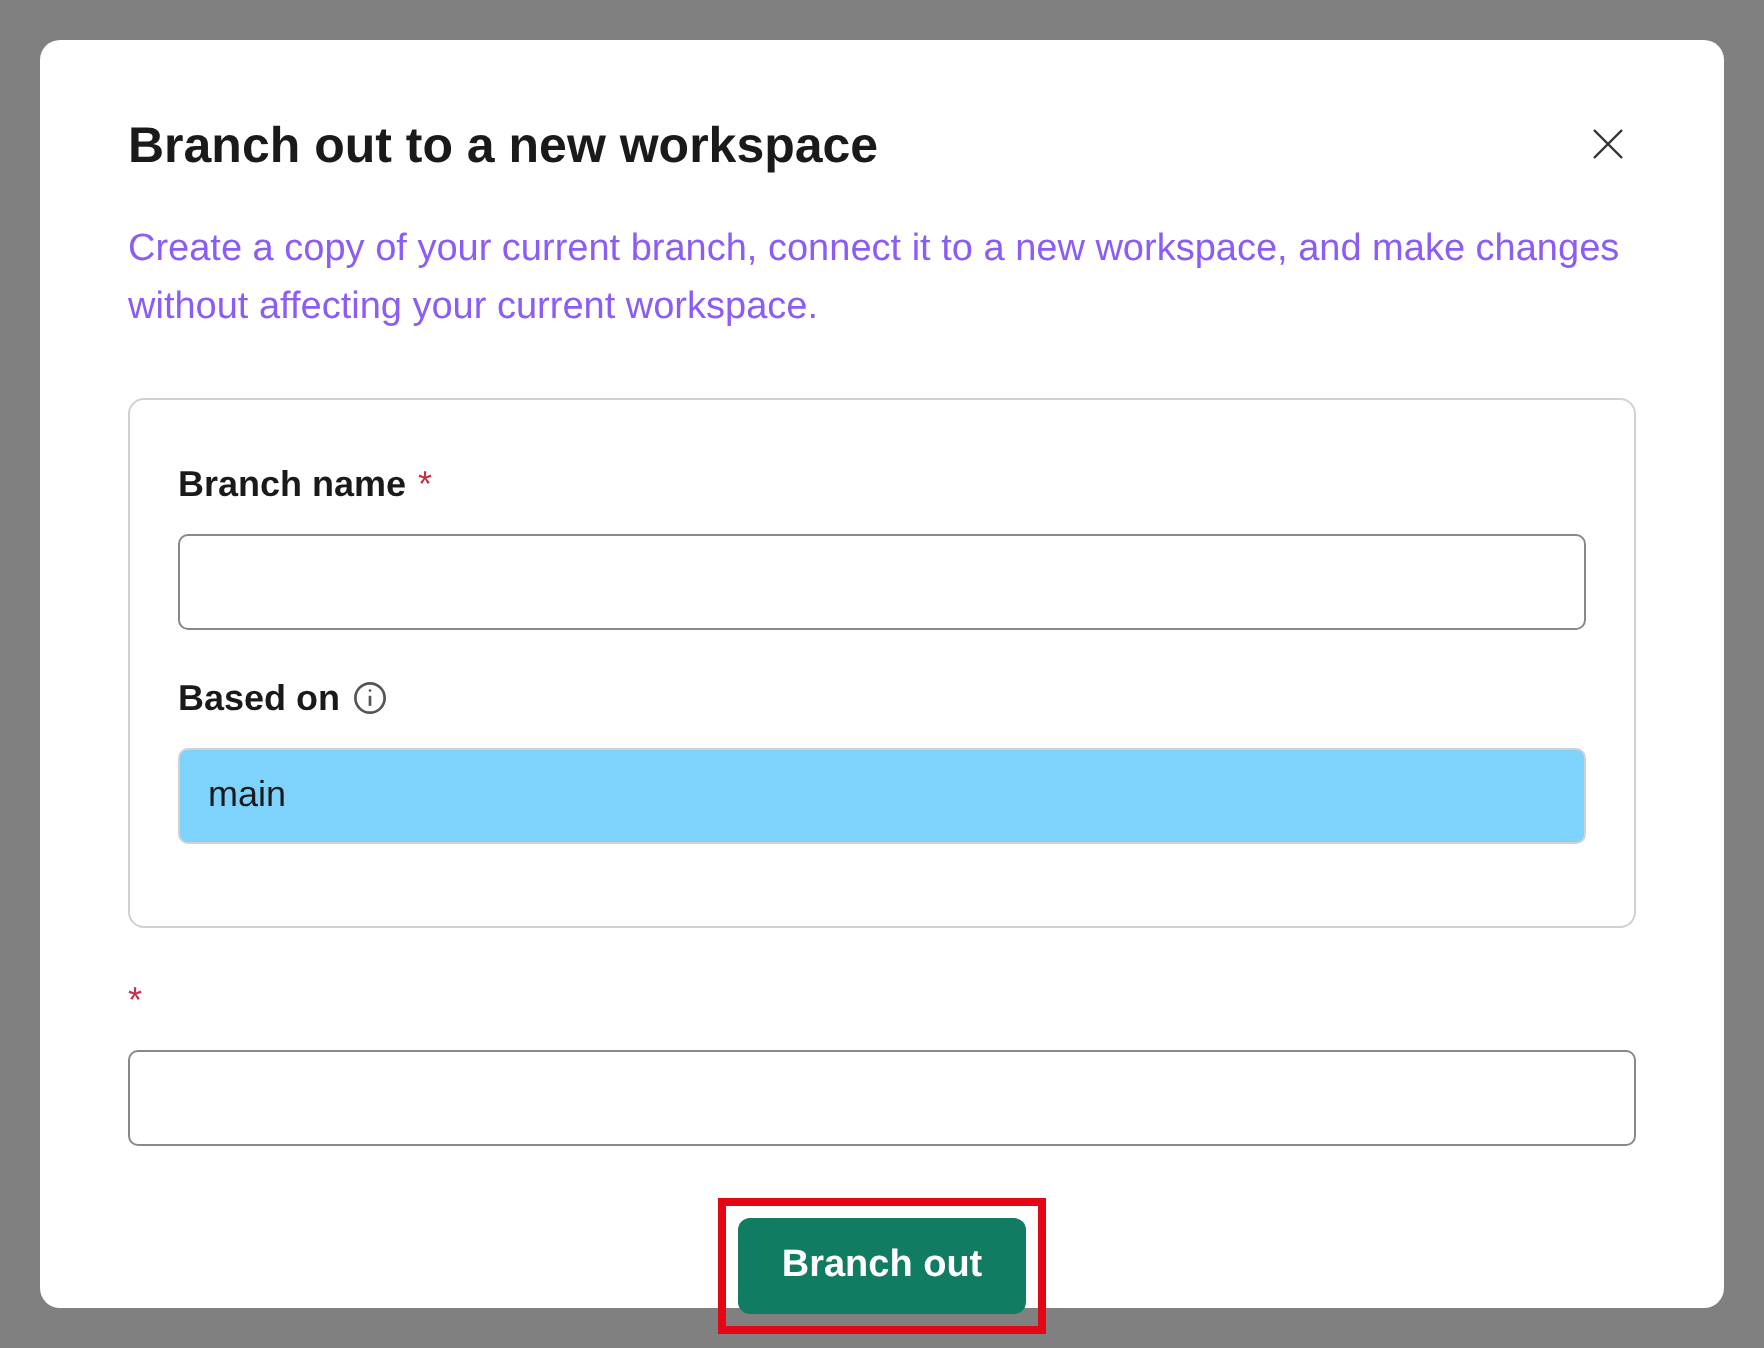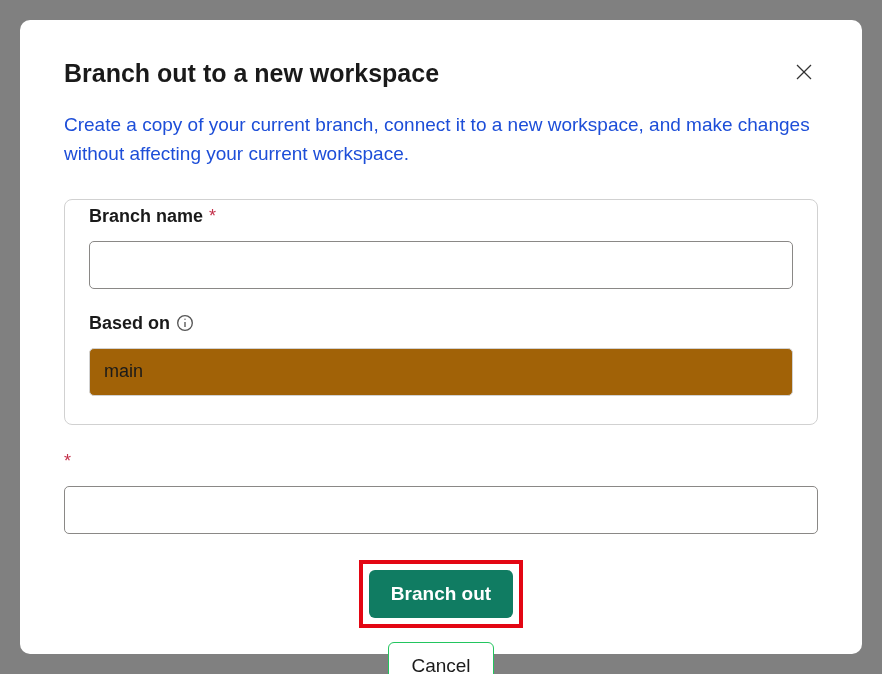--- a/index.html
+++ b/index.html
@@ -53,35 +53,35 @@
       display: flex;
       align-items: center;
       justify-content: center;
     }
     .close-btn svg {
       width: 20px;
       height: 20px;
     }
     .dialog-description {
       font-size: 19px;
-      color: #1d4ed8;
+      color: #8b5cf6;
       line-height: 1.55;
       margin-bottom: 30px;
     }
     .form-box {
       border: 1px solid #d1d1d1;
       border-radius: 8px;
-      padding: 6px 24px 28px 24px;
+      padding: 32px 24px 28px 24px;
       margin-bottom: 26px;
     }
     .field {
       margin-bottom: 24px;
     }
     .field:last-child {
-      margin-bottom: 0;
+      margin-bottom: 13px;
     }
     .field-label {
       display: flex;
       align-items: center;
       gap: 6px;
       font-size: 18px;
       font-weight: 600;
       color: #1a1a1a;
       margin-bottom: 14px;
     }
@@ -110,21 +110,21 @@
     }
     .field-input-readonly {
       width: 100%;
       height: 48px;
       border: 1px solid #d1d1d1;
       border-radius: 5px;
       padding: 0 14px;
       font-size: 18px;
       font-family: inherit;
       color: #1a1a1a;
-      background: #a16207;
+      background: #7dd3fc;
       display: flex;
       align-items: center;
     }
     .outer-field {
       margin-bottom: 26px;
     }
     .button-row {
       display: flex;
       justify-content: flex-end;
       align-items: center;

